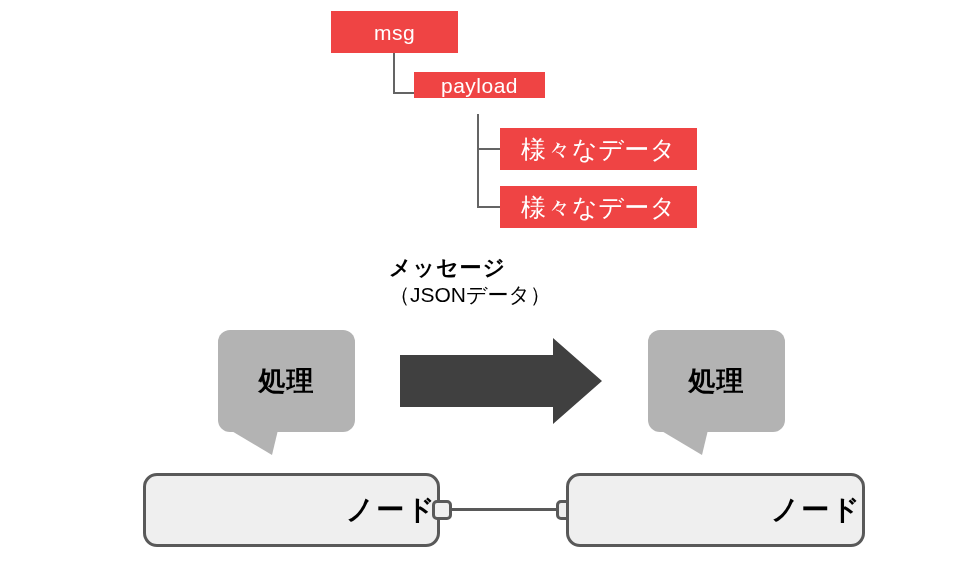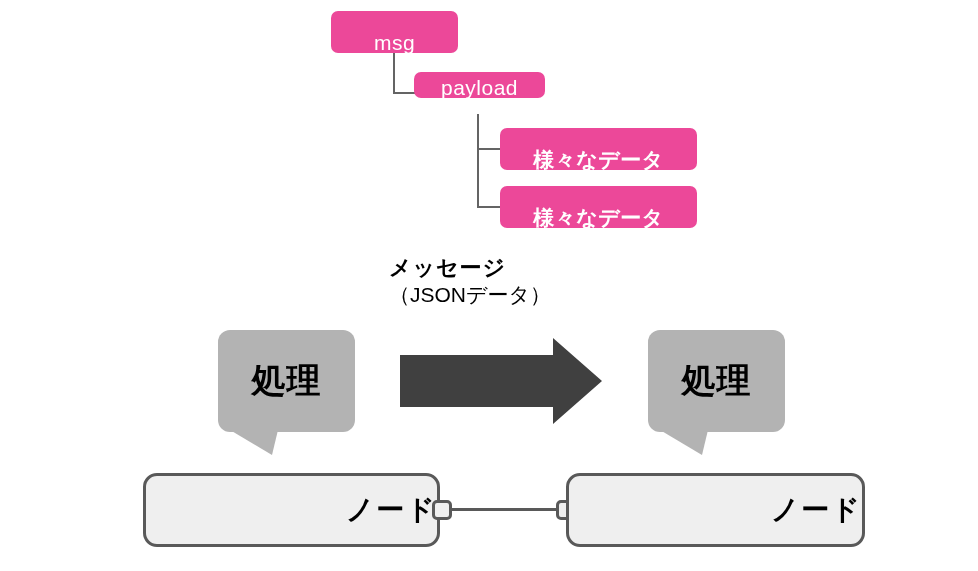--- a/index.html
+++ b/index.html
@@ -14,32 +14,32 @@
     position: relative;
     width: 978px;
     height: 571px;
     background: #ffffff;
     overflow: hidden;
   }
 
   
   .tree-box {
     position: absolute;
-    background: #ec4899;
-    border-radius: 7px;
+    background: #ef4444;
+    border-radius: 0;
     color: #ffffff;
     display: flex;
-    align-items: flex-end;
+    align-items: center;
     justify-content: center;
     font-size: 21px;
     line-height: 1;
     letter-spacing: 0.5px;
     box-sizing: border-box;
   }
-  .tree-box.jp { font-size: 21px; font-weight: bold; }
+  .tree-box.jp { font-size: 25px; }
 
   .tree-line {
     position: absolute;
     background: #646464;
   }
 
   
   .caption {
     position: absolute;
     color: #000000;
@@ -69,21 +69,21 @@
     width: 137px;
     height: 102px;
     background: #b3b3b3;
     border-radius: 12px;
     display: flex;
     align-items: center;
     justify-content: center;
     box-sizing: border-box;
   }
   .bubble-body span {
-    font-size: 34px;
+    font-size: 27px;
     font-weight: bold;
     color: #000000;
     letter-spacing: 1px;
   }
   .bubble-tail {
     position: absolute;
     left: 12px;
     top: 100px;
     width: 60px;
     height: 25px;

